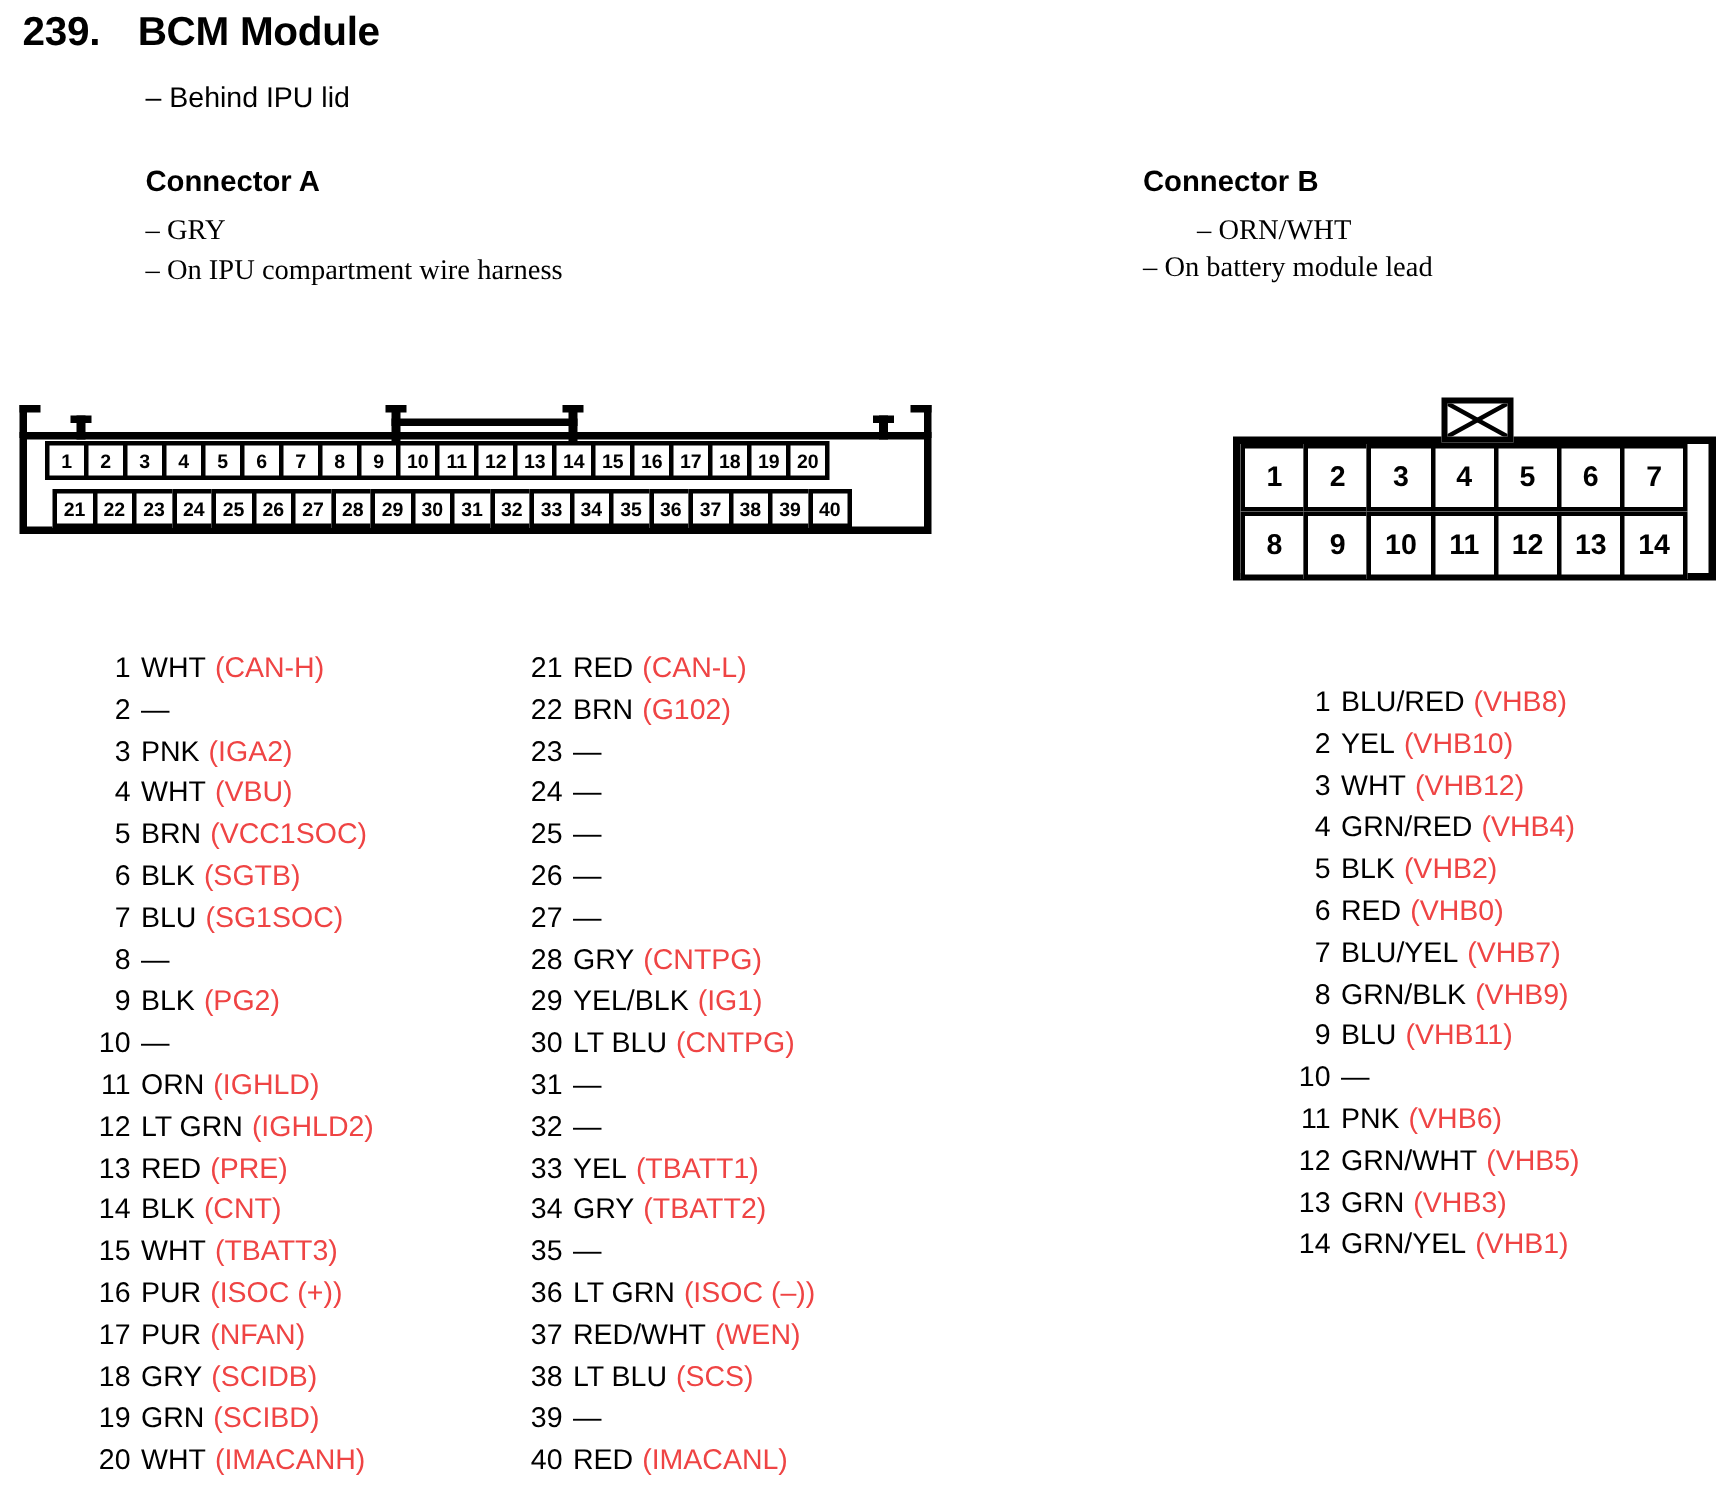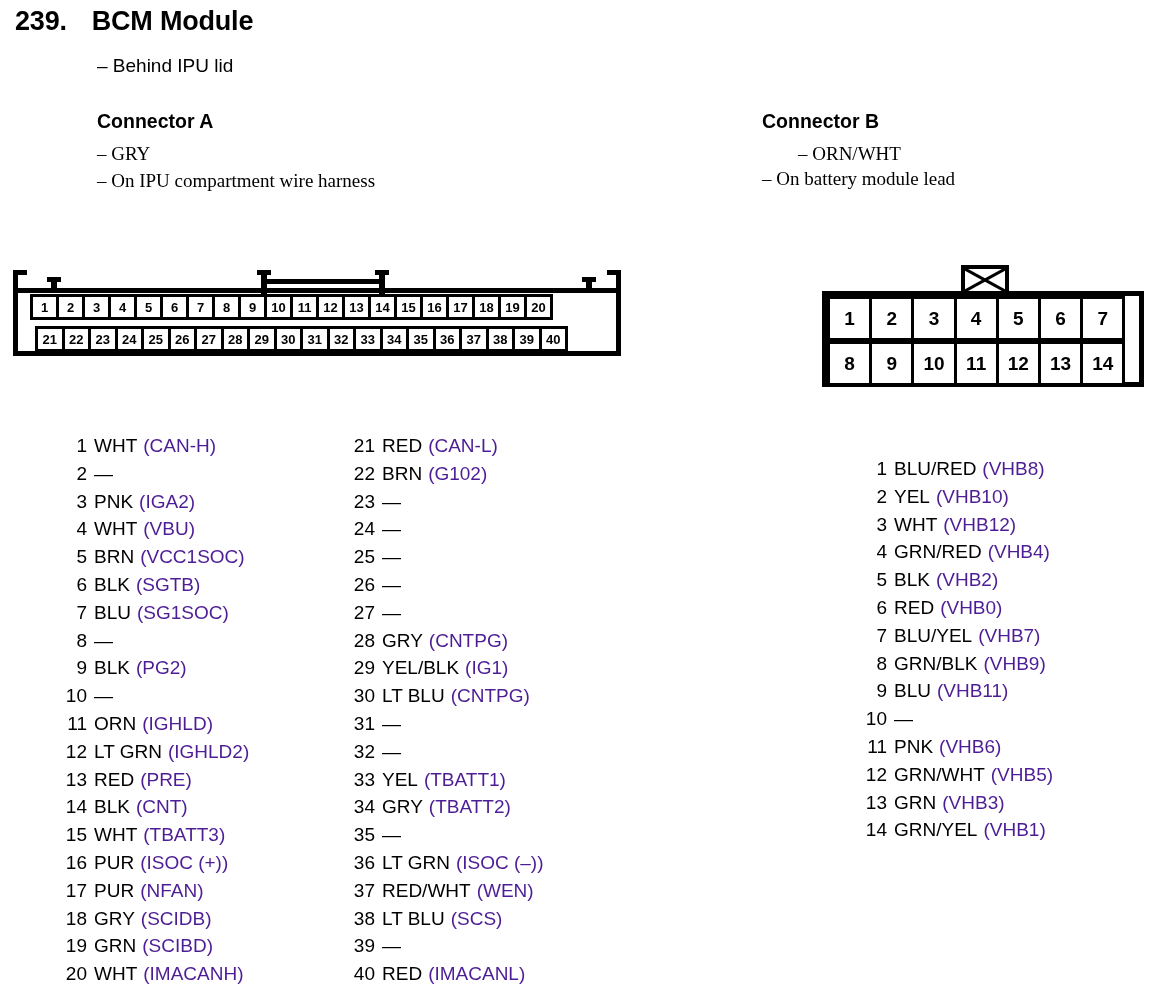--- a/index.html
+++ b/index.html
@@ -195,21 +195,21 @@
     display: inline-block;
     text-align: right;
     margin-right: 7px;
     flex: 0 0 auto;
   }
   #pin-list-a-col1 .pin-num,
   #pin-list-a-col2 .pin-num,
   #pin-list-b .pin-num { width: 25px; }
 
   .pin-color { margin-right: 6px; text-align: center; }
-  .pin-signal { color: #4c1d95; }
+  .pin-signal { color: #ef4444; }
   .pin-dash { letter-spacing: 0; }
 </style>
 </head>
 <body>
 
 <div id="page-title">
   <span class="num">239.</span><span>BCM Module</span>
 </div>
 
 <div id="module-location">– Behind IPU lid</div>

